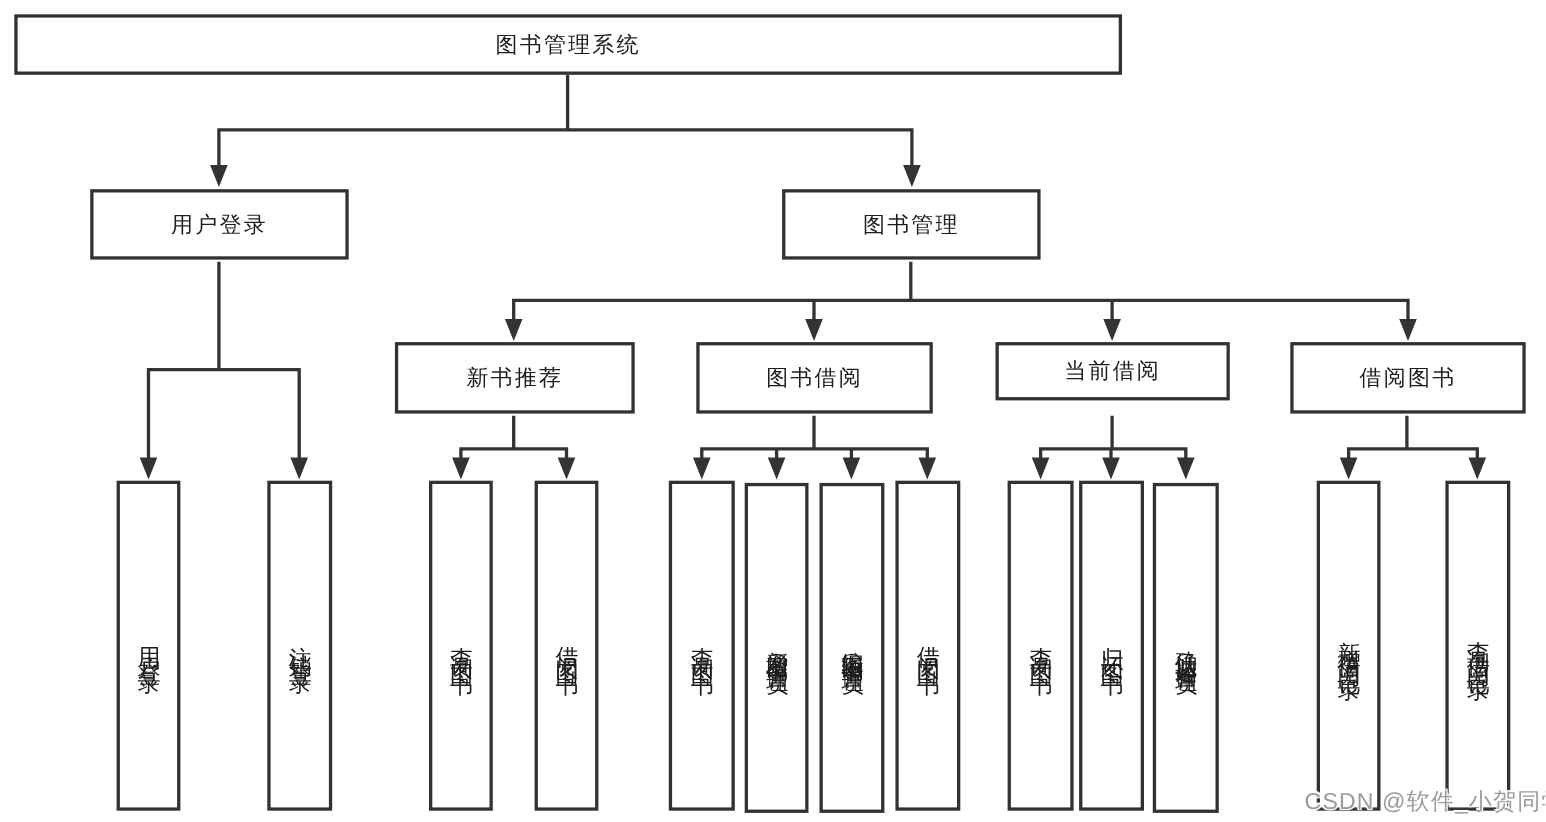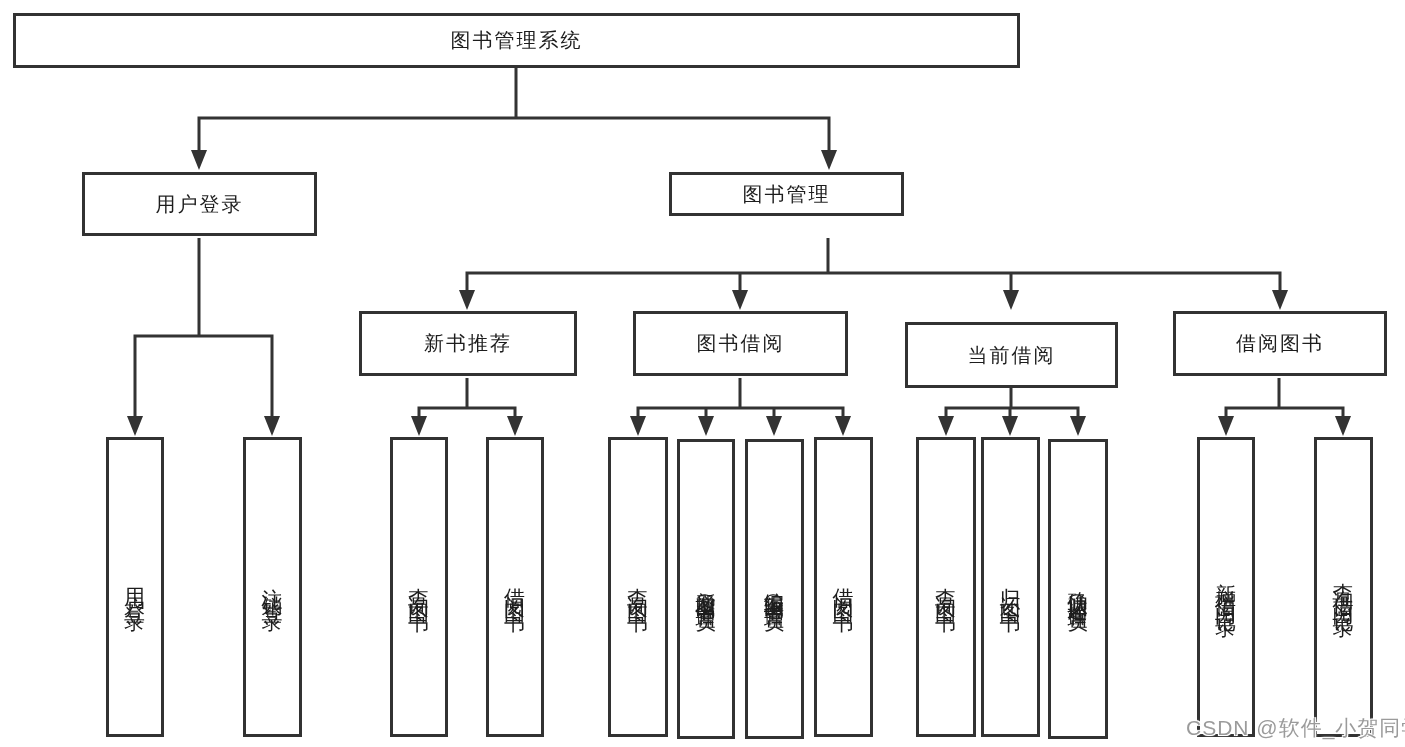--- a/index.html
+++ b/index.html
@@ -76,25 +76,25 @@
       <polygon points="1002,416 1018,416 1010,436"></polygon>
       <polygon points="1070,416 1086,416 1078,436"></polygon>
       <polygon points="1218,416 1234,416 1226,436"></polygon>
       <polygon points="1335,416 1351,416 1343,436"></polygon>
     </g>
   </svg>
 
   <div class="box h" style="left:13px;top:13px;width:1007px;height:55px">图书管理系统</div>
 
   <div class="box h" style="left:82px;top:172px;width:235px;height:64px">用户登录</div>
-  <div class="box h" style="left:669px;top:172px;width:235px;height:44px">图书管理</div>
+  <div class="box h" style="left:711px;top:172px;width:235px;height:64px">图书管理</div>
 
   <div class="box h" style="left:633px;top:311px;width:215px;height:65px">图书借阅</div>
   <div class="box h" style="left:359px;top:311px;width:218px;height:65px">新书推荐</div>
-  <div class="box h" style="left:905px;top:322px;width:213px;height:66px">当前借阅</div>
+  <div class="box h" style="left:905px;top:311px;width:213px;height:53px">当前借阅</div>
   <div class="box h" style="left:1173px;top:311px;width:214px;height:65px">借阅图书</div>
 
   <div class="box" style="left:106px;top:437px;width:58px;height:300px">
     <span class="vt">用户登录</span>
   </div>
   <div class="box" style="left:243px;top:437px;width:59px;height:300px">
     <span class="vt">注销登录</span>
   </div>
 
   <div class="box" style="left:390px;top:437px;width:58px;height:300px">

